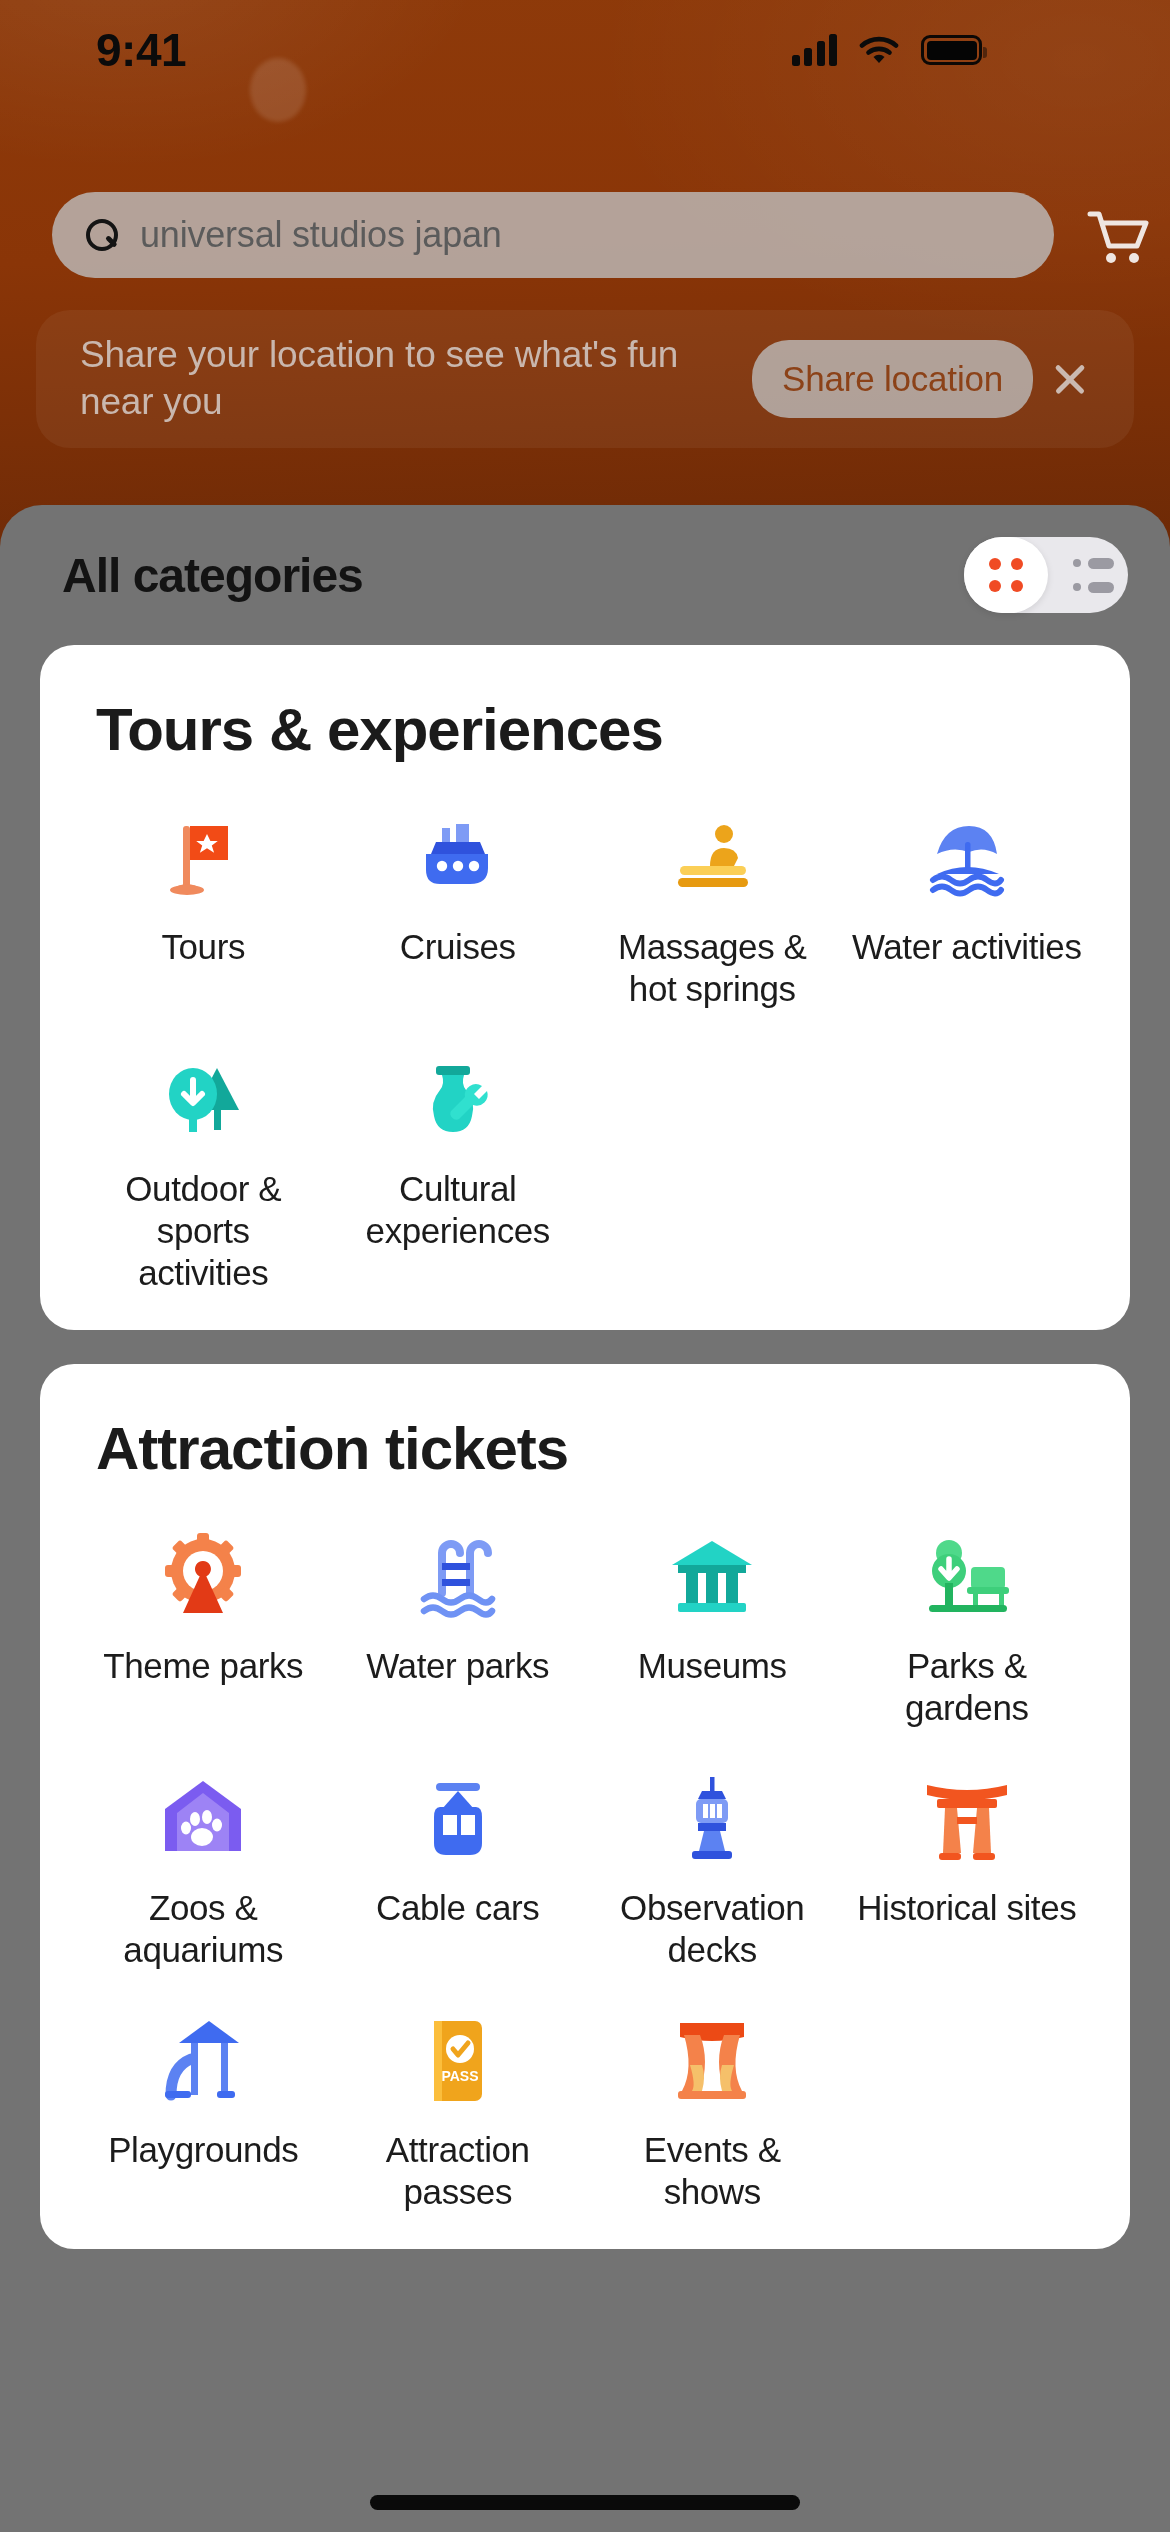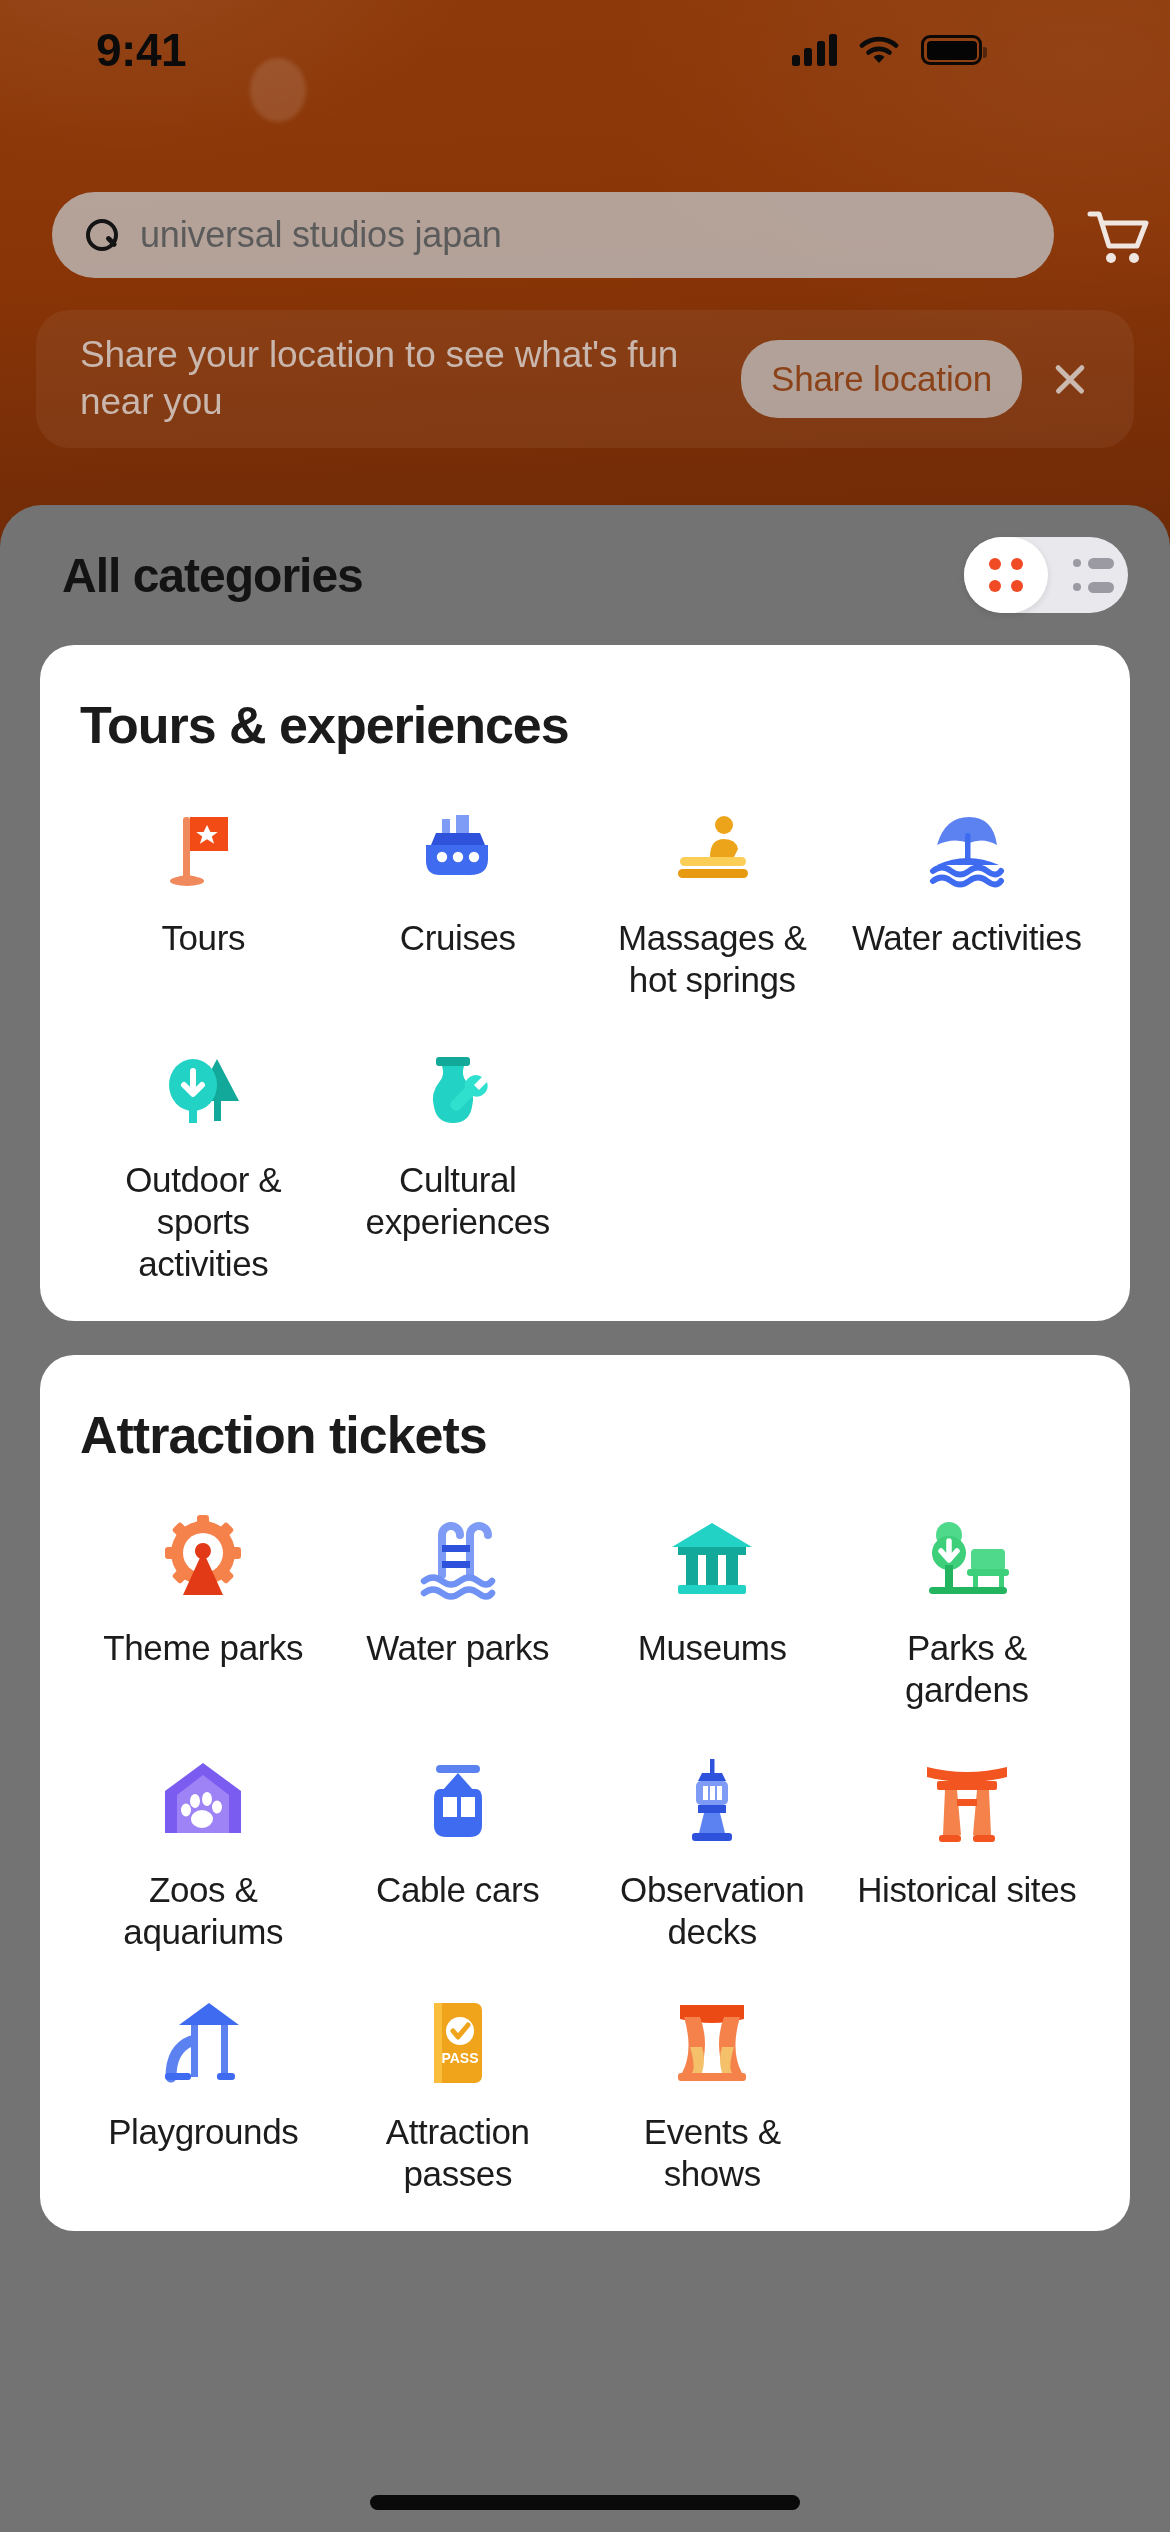--- a/index.html
+++ b/index.html
@@ -59,21 +59,21 @@
     border:4px solid #141414;border-radius:50%;}
   #searchbar .qglyph::after{content:"";position:absolute;left:19px;top:20px;width:13px;height:4.5px;
     background:#141414;border-radius:3px;transform:rotate(45deg);}
   #search-value { font-size:36px; color:#5b5b5b; letter-spacing:-0.2px; }
   #cart { width:70px; height:70px; flex:none; position:relative; }
 
   
   #locbanner {
     position:absolute; top:310px; left:36px; width:1098px; height:138px;
     border-radius:34px; background:rgba(255,255,255,0.055);
-    display:flex; align-items:center; padding:0 30px 0 44px; gap:12px;
+    display:flex; align-items:center; padding:0 30px 0 44px; gap:1px;
   }
   #loc-text { flex:1; font-size:37px; line-height:1.26; color:#c9b7ae; letter-spacing:-0.2px; }
   #share-btn {
     flex:none; height:78px; border-radius:37px;
     background:rgba(190,190,190,0.78);
     display:flex; align-items:center; padding:0 30px;
     font-size:35px; color:#8c4218; letter-spacing:-0.2px;
   }
   #loc-close { flex:none; width:70px; height:70px; position:relative; }
   #loc-close::before,#loc-close::after{
@@ -104,21 +104,21 @@
            grid-template-rows:1fr 1fr; gap:10px; }
   .dots4 i { display:block; width:12px; height:12px; border-radius:50%; background:#f04b24; }
   #tg-list { position:absolute; right:14px; top:0; height:76px;
              display:flex; flex-direction:column; justify-content:center; gap:13px; }
   .lrow { display:flex; align-items:center; gap:7px; }
   .lrow b { display:block; width:8px; height:8px; border-radius:50%; background:#9b9aa2; }
   .lrow s { display:block; width:26px; height:11px; border-radius:6px; background:#9b9aa2; }
 
   
   .card { background:#fff; border-radius:34px; padding:44px 36px 36px; margin-bottom:34px; }
-  .card-title { font-size:52px; font-weight:700; color:#1b1b1b; letter-spacing:-1px; margin:6px 0 38px 4px; }
+  .card-title { font-size:60px; font-weight:700; color:#1b1b1b; letter-spacing:-1px; margin:6px 0 38px 20px; }
   .grid4 { display:grid; grid-template-columns:repeat(4,1fr); row-gap:34px; }
   .tile { display:flex; flex-direction:column; align-items:center; }
   .tile .ico { width:112px; height:112px; display:flex; align-items:center; justify-content:center; }
   .tile .lbl {
     margin-top:12px; font-size:35px; line-height:1.2; text-align:center;
     color:#1c1c1c; letter-spacing:-0.4px; max-width:230px;
   }
 
   
   #home-indicator {

